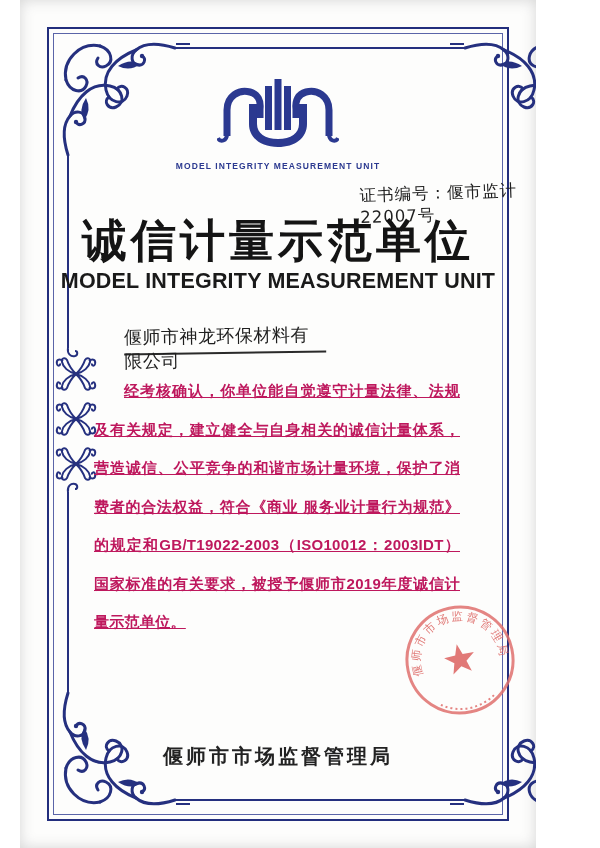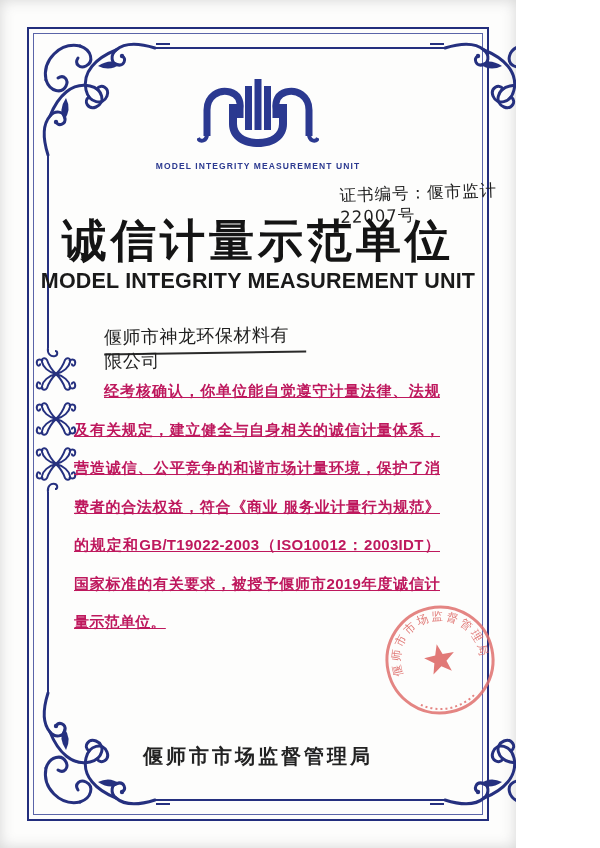--- a/index.html
+++ b/index.html
@@ -1,19 +1,20 @@
 <!DOCTYPE html>
 <html><head>
 <meta charset="utf-8">
 <style>
   html,body{margin:0;padding:0;background:#ffffff;}
   .certificate{
     position:relative;width:516px;height:848px;background:#fdfdfc;
     font-family:"Liberation Sans","DejaVu Sans",sans-serif;overflow:hidden;
     box-shadow:inset 0 0 14px rgba(110,110,115,.28);
+    margin-left:20px;
   }
   .frame-outer{position:absolute;inset:27px;border:2.5px solid #232e7d;pointer-events:none;}
   .frame-outer2{position:absolute;inset:33px;border:1px solid #5a64a8;pointer-events:none;}
   .ornament{position:absolute;left:0;top:0;pointer-events:none;}
 
   .logo{position:absolute;left:0;right:0;top:76px;text-align:center;}
   .logo-mark{display:block;margin:0 auto;}
   .logo-caption{
     margin-top:5px;font-size:8.5px;font-weight:bold;letter-spacing:1.1px;
     color:#2b3990;font-family:"Liberation Sans",sans-serif;

